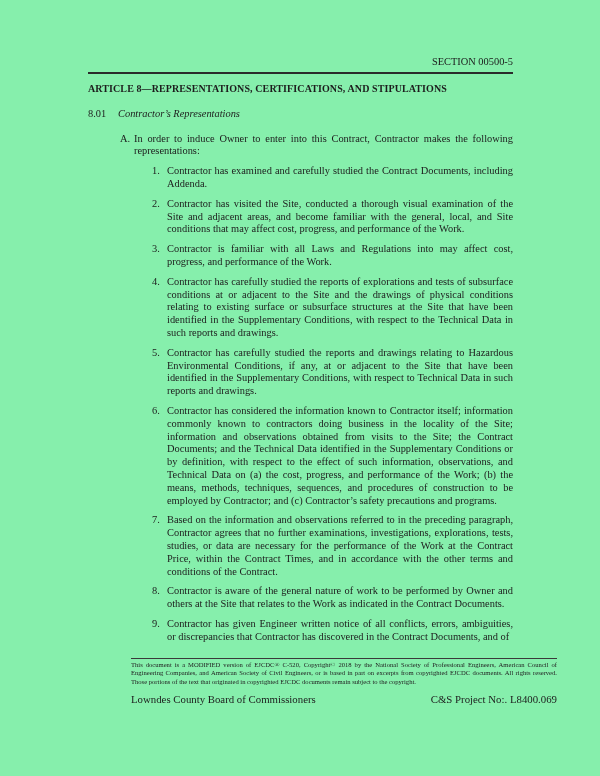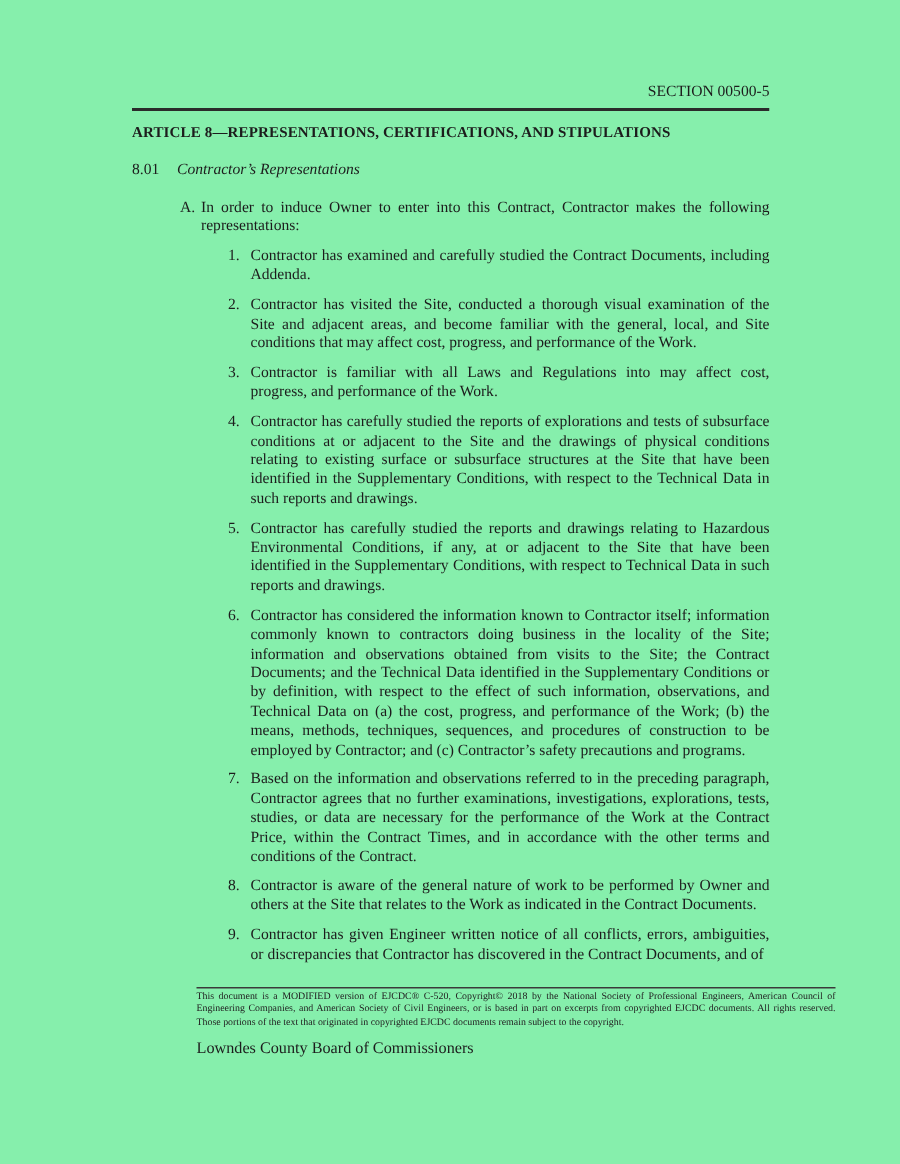--- a/index.html
+++ b/index.html
@@ -175,17 +175,18 @@
   </div>
 
   <div class="page-footer">
     <hr class="footer-rule">
     <p class="disclaimer">This document is a MODIFIED version of EJCDC® C-520, Copyright© 2018 by the National Society of Professional Engineers, American Council of Engineering Companies, and American Society of Civil Engineers, or is based in part on excerpts from copyrighted EJCDC documents. All rights reserved. Those portions of the text that originated in copyrighted EJCDC documents remain subject to the copyright.</p>
     <div class="footer-cols">
       <div class="footer-left">
         <div>Lowndes County Board of Commissioners</div>
       </div>
       <div class="footer-right">
+        <div>C&amp;S Project No:. L8400.069</div>
       </div>
     </div>
   </div>
 
 </div>
 
 </body></html>

